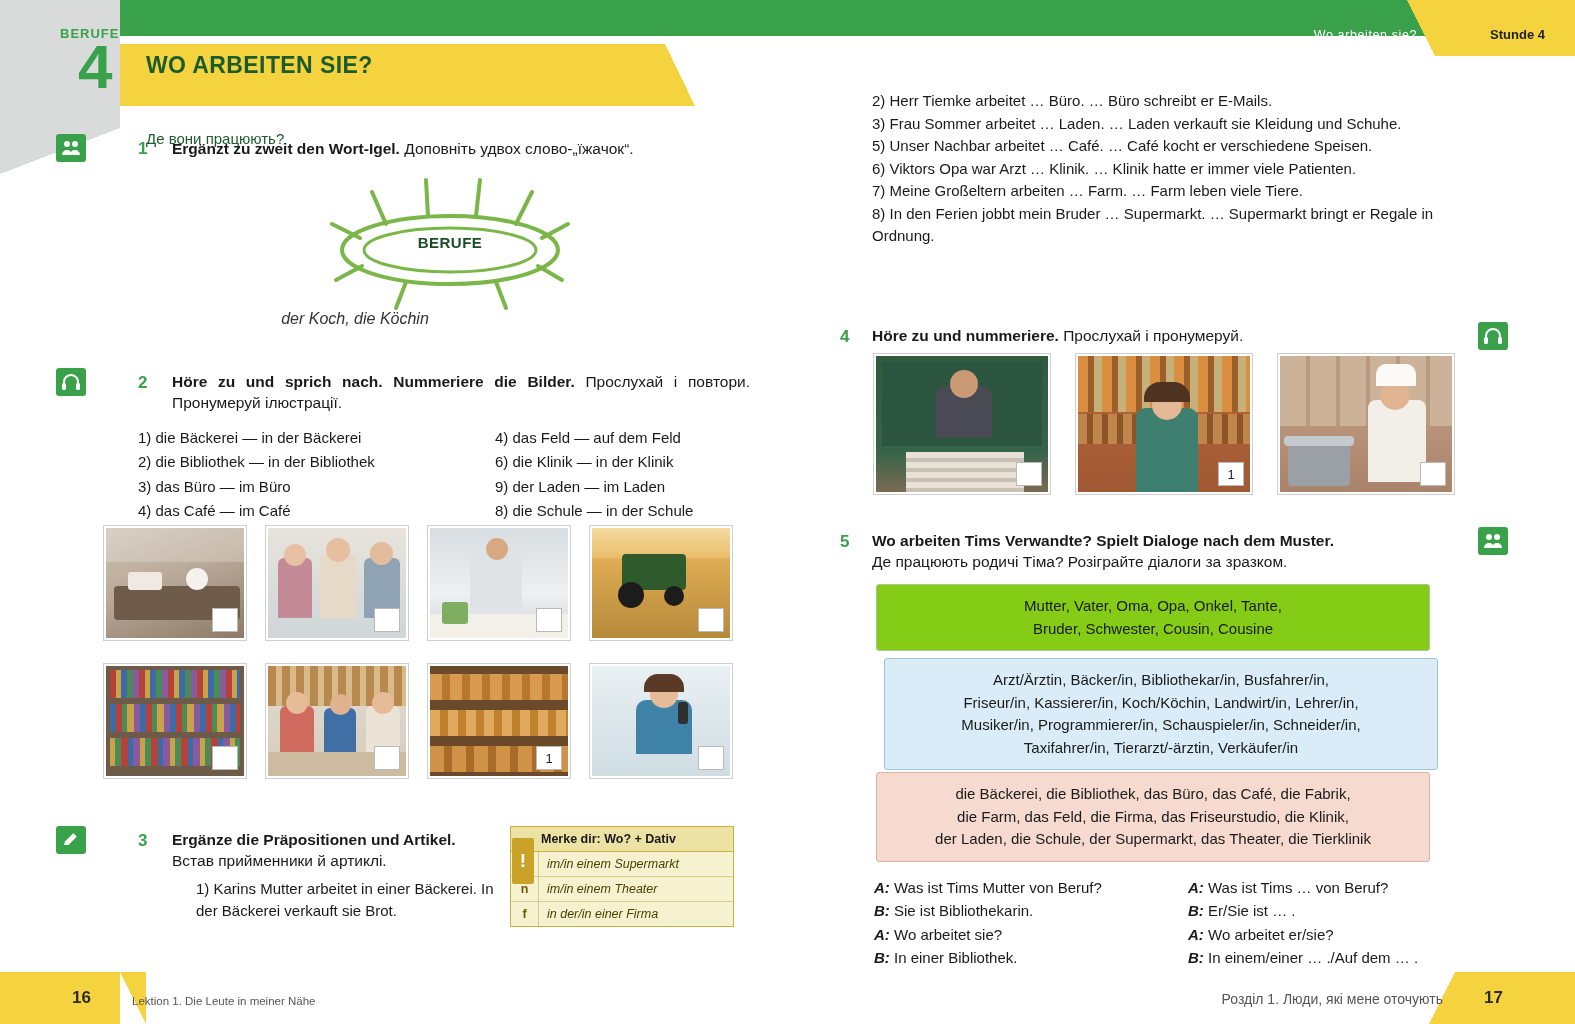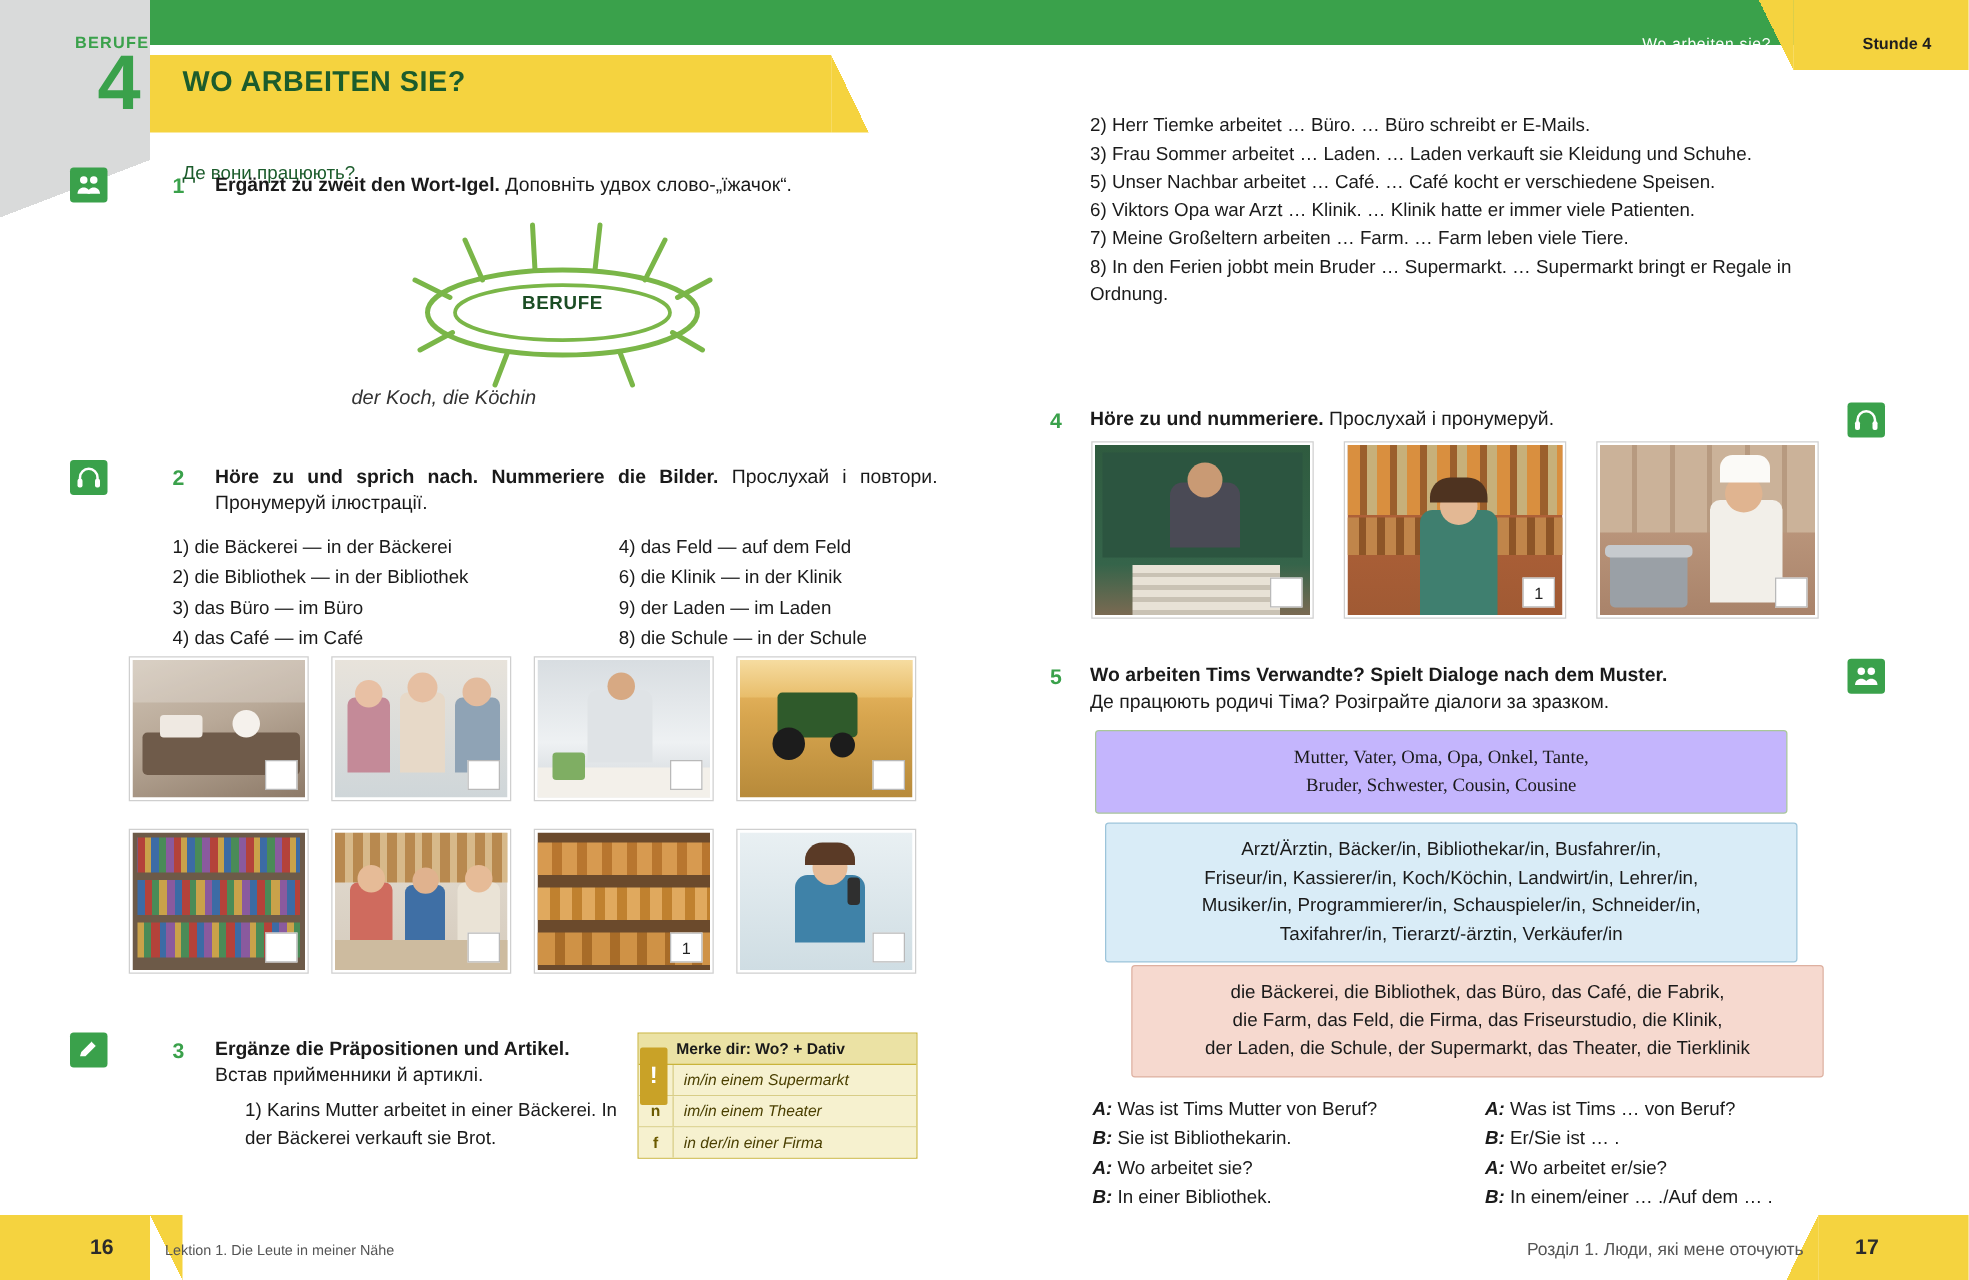--- a/index.html
+++ b/index.html
@@ -152,23 +152,23 @@
   .r-top-stunde {
     position:absolute; right:30px; top:27px; font-size:13px; color:#1f1f1f; font-weight:bold;
   }
 
   .r-text { position:absolute; font-size:15px; line-height:1.5; }
 
   .wordbox {
     position:absolute; border:1px solid #9ab78c; border-radius:3px;
     text-align:center; font-size:15px; line-height:1.5; padding:10px 8px;
   }
-  .wb-green { background:#c4b5fd; border-color:#a9c79a;font-family:Liberation Serif, serif; }
+  .wb-green { background:#84cc16; border-color:#a9c79a; }
   .wb-blue  { background:#d9ecf7; border-color:#9cc4da; }
-  .wb-red   { background:#f6d9cf; border-color:#ddb0a0;margin-left:29px; }
+  .wb-red   { background:#f6d9cf; border-color:#ddb0a0; }
 
   .dlg { position:absolute; font-size:15px; line-height:1.55; }
   .dlg i { font-weight:bold; font-style:italic; }
 
   
   .ph { width:100%; height:100%; position:relative; }
 </style>
 </head>
 <body>
 

